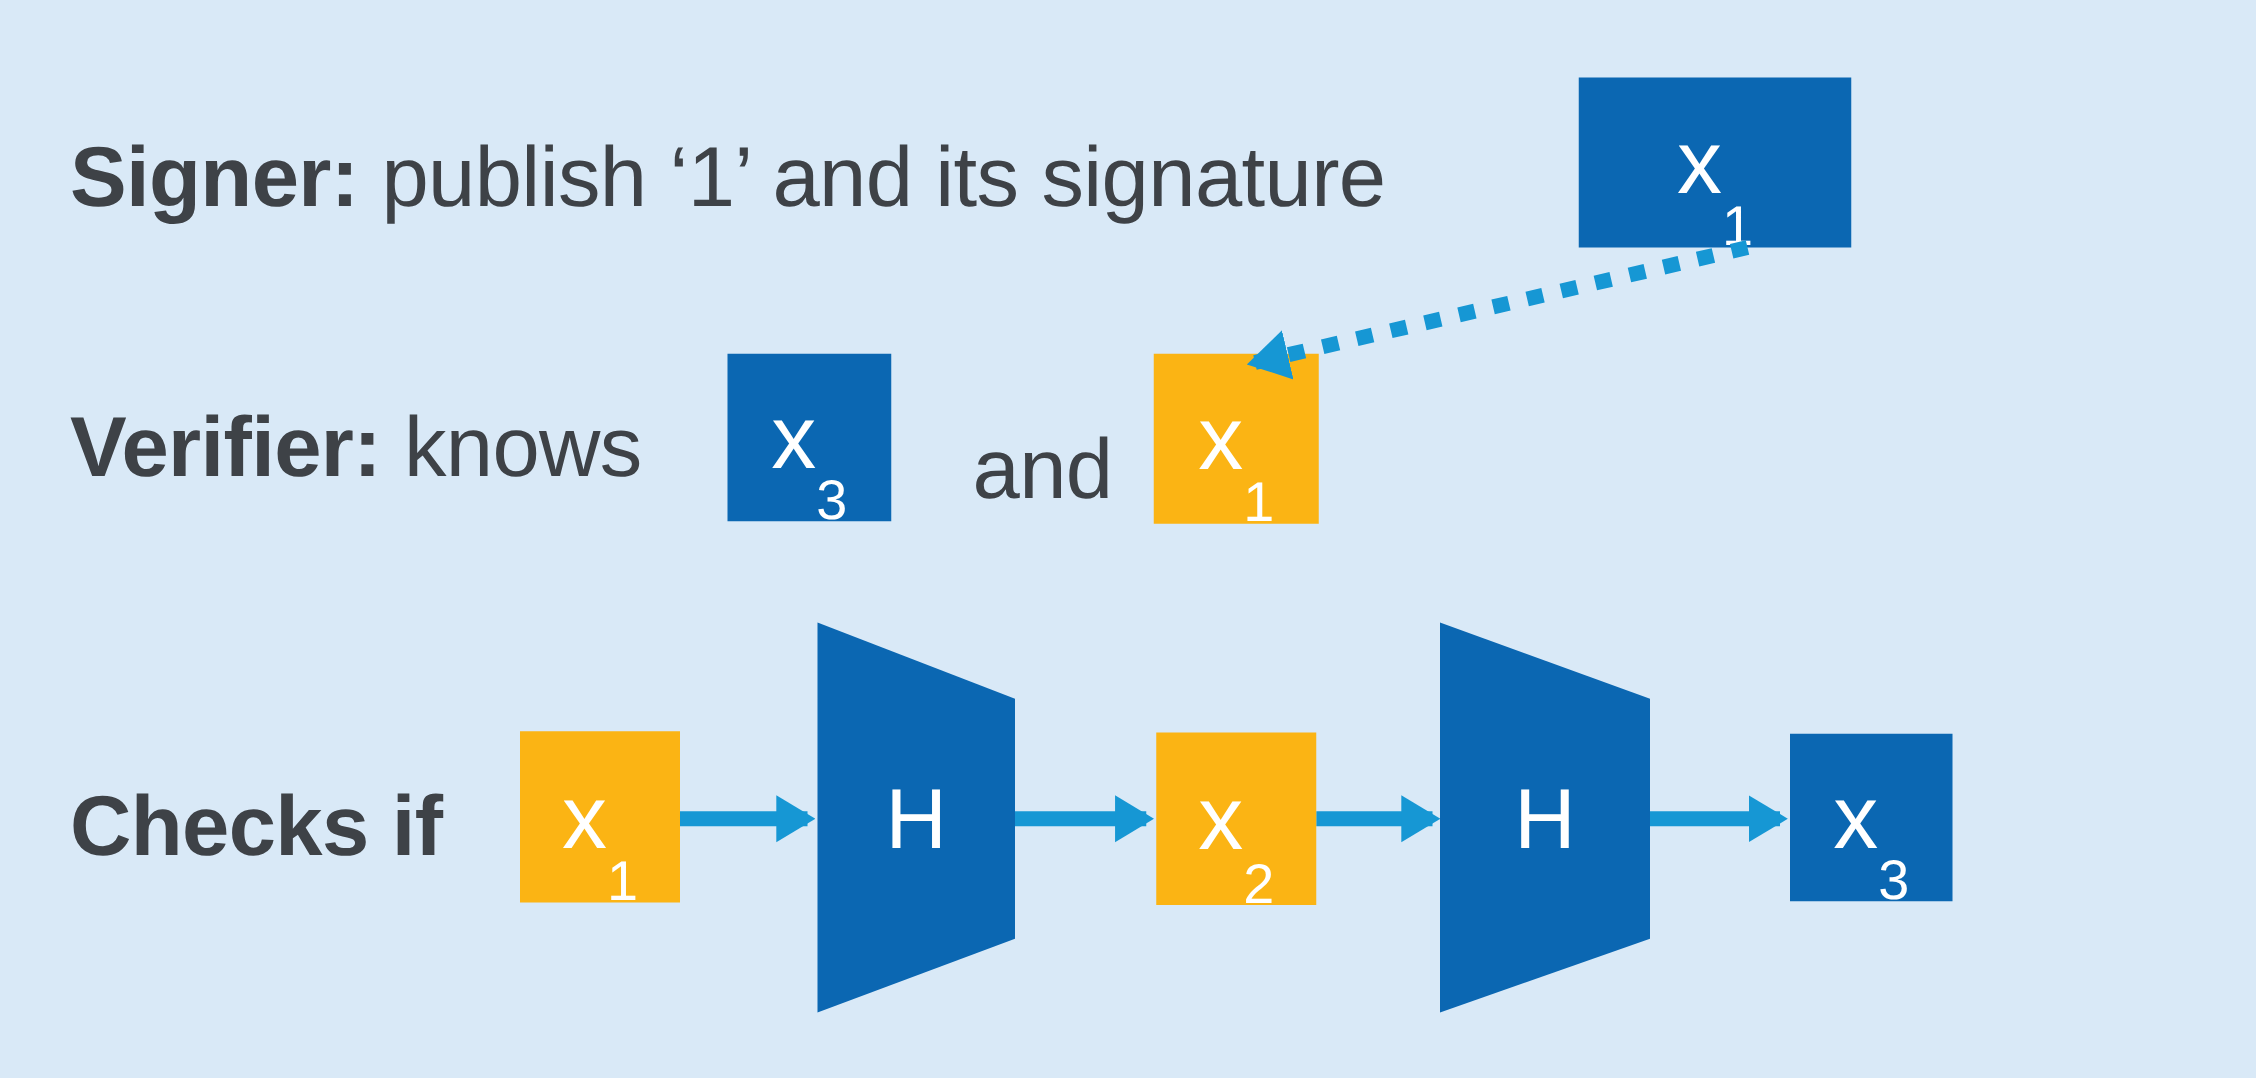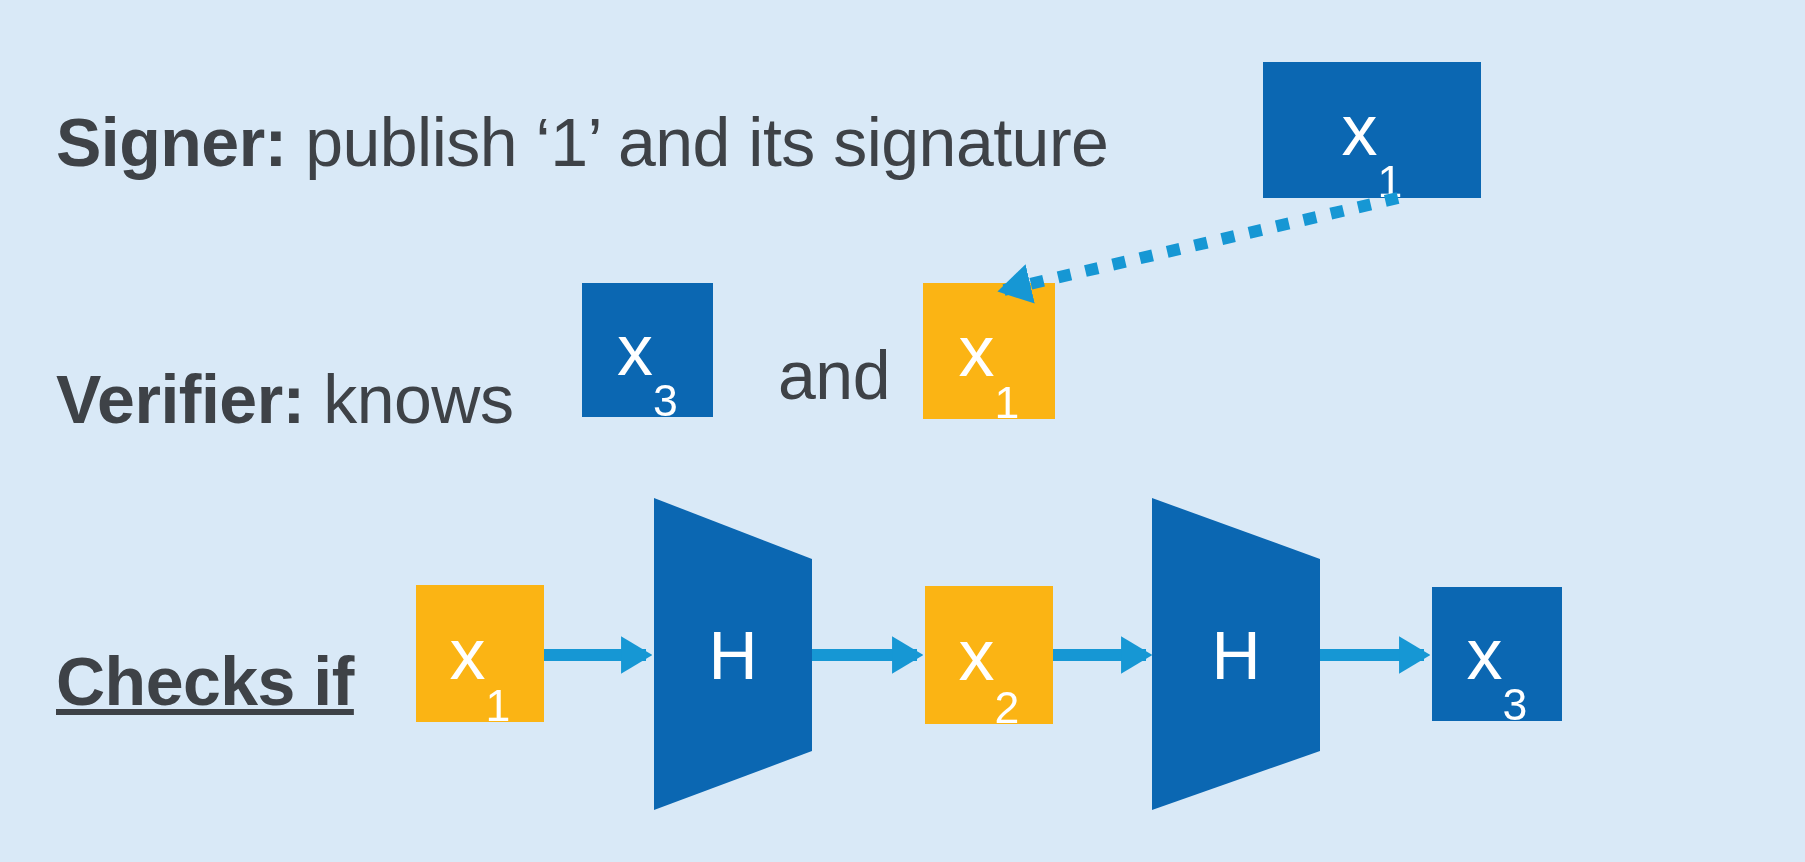--- a/index.html
+++ b/index.html
@@ -58,37 +58,37 @@
 
   <div class="line-text" style="left:56px; top:108px;">
     <b>Signer:</b><span> publish ‘1’ and its signature</span>
   </div>
 
   <div class="node blue" style="left:1263px; top:62px; width:218px; height:136px;">
     <span>x</span>
       <span class="sub">1</span>
   </div>
 
-  <div class="line-text" style="left:56px; top:324px;margin-top:41px;">
+  <div class="line-text" style="left:56px; top:324px;">
     <b>Verifier:</b><span> knows</span>
   </div>
 
   <div class="node blue" style="left:582px; top:283px; width:131px; height:134px;">
     <span>x</span>
       <span class="sub">3</span>
   </div>
 
   <div class="line-text" style="left:778px; top:341px;">and</div>
 
   <div class="node yellow" style="left:923px; top:283px; width:132px; height:136px;">
     <span>x</span>
       <span class="sub">1</span>
   </div>
 
-  <div class="line-text" style="left:56px; top:647px;text-decoration:underline;">
+  <div class="line-text" style="left:56px; top:627px;">
     <b>Checks if</b>
   </div>
 
   <div class="node yellow" style="left:416px; top:585px; width:128px; height:137px;">
     <span>x</span>
       <span class="sub">1</span>
   </div>
 
   <div class="hash-label" style="left:654px; top:559px; width:158px; height:192px;">H</div>
 

